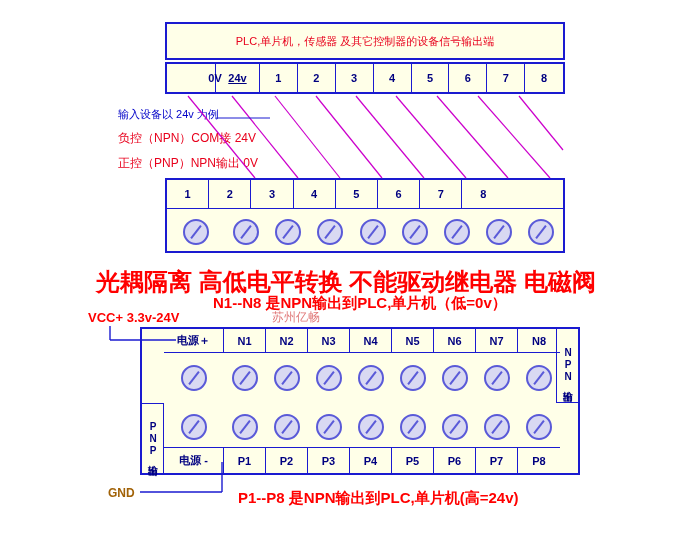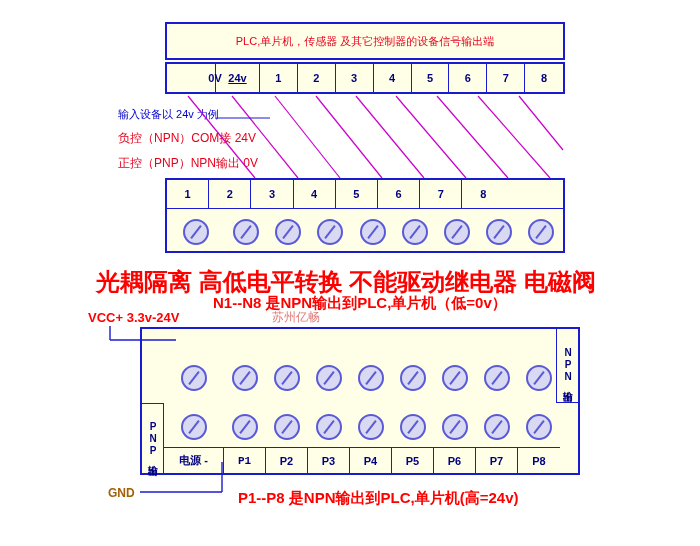--- a/index.html
+++ b/index.html
@@ -153,20 +153,31 @@
 <div class="block" style="left:140px;top:327px;width:440px;height:148px;">
 
   <div class="abs" style="left:0px;top:74px;width:22px;height:72px;border-top:1.5px solid #1a1ad0;border-right:1.5px solid #1a1ad0;box-sizing:border-box;display:flex;align-items:center;justify-content:center;">
     <span class="vert" style="font-size:10px;">PNP输出</span>
   </div>
 
   <div class="abs" style="right:0px;top:0px;width:22px;height:74px;border-bottom:1.5px solid #1a1ad0;border-left:1.5px solid #1a1ad0;box-sizing:border-box;display:flex;align-items:center;justify-content:center;">
     <span class="vert" style="font-size:10px;">NPN输出</span>
   </div>
 
+  <div class="abs" style="left:22px;top:0px;width:396px;height:24px;display:flex;border-bottom:1.5px solid #1a1ad0;box-sizing:border-box;">
+    <div class="cell" style="width:60px;">电源＋</div>
+    <div class="cell" style="width:42px;">N1</div>
+    <div class="cell" style="width:42px;">N2</div>
+    <div class="cell" style="width:42px;">N3</div>
+    <div class="cell" style="width:42px;">N4</div>
+    <div class="cell" style="width:42px;">N5</div>
+    <div class="cell" style="width:42px;">N6</div>
+    <div class="cell" style="width:42px;">N7</div>
+    <div class="cell" style="width:42px;border-right:none;">N8</div>
+  </div>
 
   <div class="abs" style="left:22px;top:24px;width:418px;height:50px;display:flex;align-items:center;">
     <div style="width:60px;display:flex;justify-content:center;">
         <div class="screw"></div>
       </div>
     <div style="width:42px;display:flex;justify-content:center;">
         <div class="screw"></div>
       </div>
     <div style="width:42px;display:flex;justify-content:center;">
         <div class="screw"></div>
@@ -216,21 +227,21 @@
     <div style="width:42px;display:flex;justify-content:center;">
         <div class="screw"></div>
       </div>
     <div style="width:42px;display:flex;justify-content:center;">
         <div class="screw"></div>
       </div>
   </div>
 
   <div class="abs" style="left:22px;bottom:0px;width:396px;height:26px;display:flex;border-top:1.5px solid #1a1ad0;box-sizing:border-box;">
     <div class="cell" style="width:60px;">电源 -</div>
-    <div class="cell" style="width:42px;font-family:Liberation Mono, monospace;">P1</div>
+    <div class="cell" style="width:42px;">P1</div>
     <div class="cell" style="width:42px;">P2</div>
     <div class="cell" style="width:42px;">P3</div>
     <div class="cell" style="width:42px;">P4</div>
     <div class="cell" style="width:42px;">P5</div>
     <div class="cell" style="width:42px;">P6</div>
     <div class="cell" style="width:42px;">P7</div>
     <div class="cell" style="width:42px;border-right:none;">P8</div>
   </div>
 </div>
 

